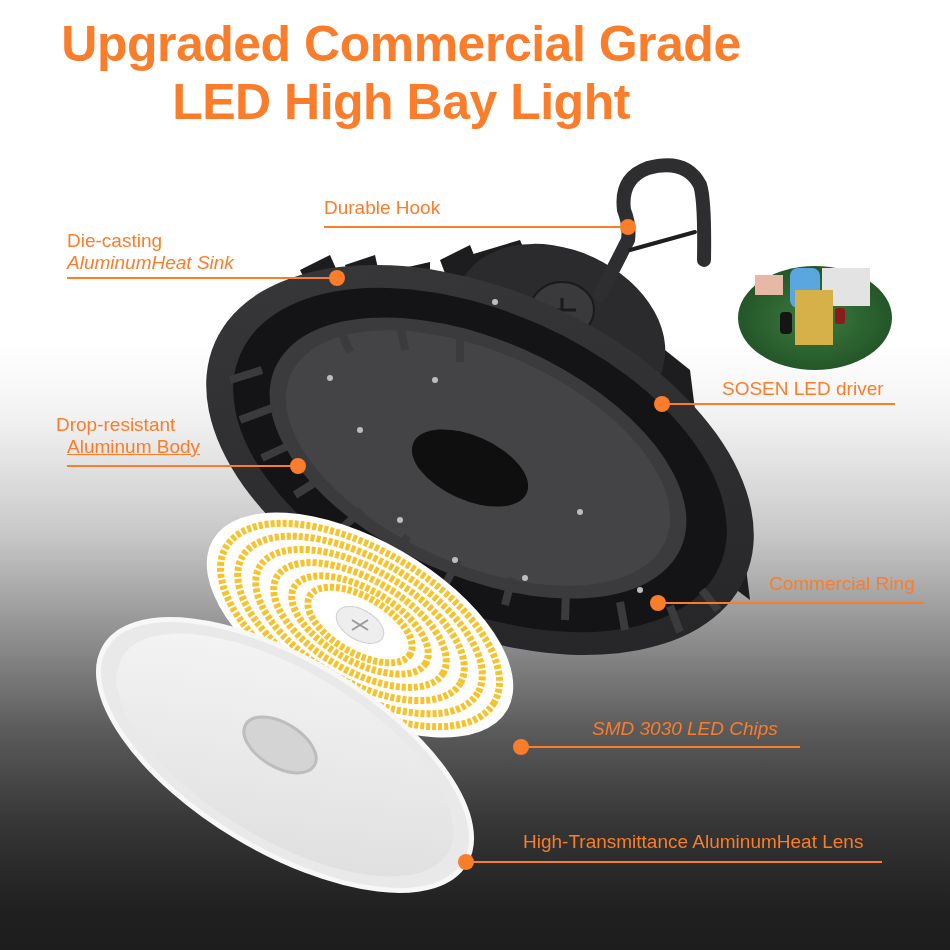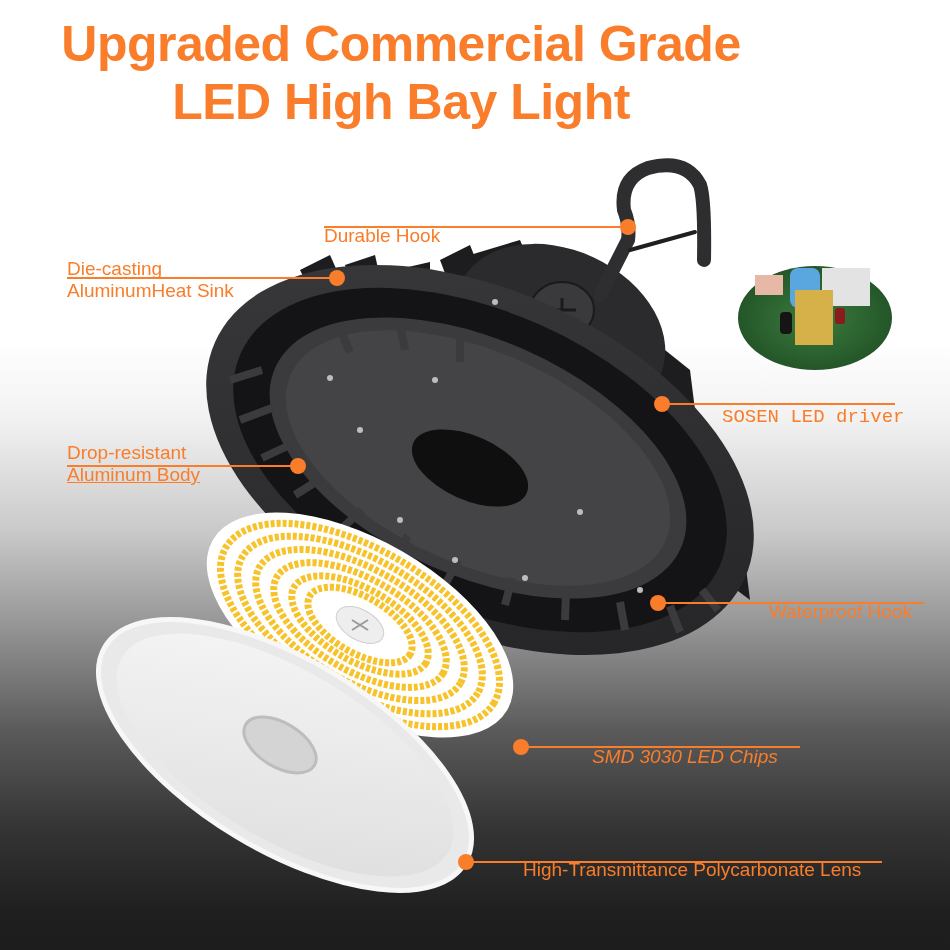--- a/index.html
+++ b/index.html
@@ -9,21 +9,21 @@
     background: linear-gradient(to bottom, #ffffff 0%, #ffffff 36%, #f2f2f2 44%, #c9c9c9 56%, #8f8f8f 67%, #5a5a5a 77%, #353535 87%, #1f1f1f 96%, #1d1d1d 100%);
   }
   .title {
     position: absolute; left: 0; width: 802px; text-align: center;
     color: #f97d2a; font-weight: bold; font-size: 50px; line-height: 56px;
     letter-spacing: -0.5px;
   }
   .title.l1 { top: 16px; }
   .title.l2 { top: 74px; }
   .label {
-    position: absolute; color: #f97d2a; font-size: 19px; line-height: 22px; white-space: nowrap; margin-top: 28px;
+    position: absolute; color: #f97d2a; font-size: 19px; line-height: 22px; white-space: nowrap;
   }
   .rule { position: absolute; height: 2px; background: #f97d2a; }
   .dot { position: absolute; width: 16px; height: 16px; border-radius: 50%; background: #f97d2a; }
   svg.scene { position: absolute; left: 0; top: 0; }
 </style>
 </head>
 <body>
 
 <div class="title l1">Upgraded Commercial Grade</div>
 <div class="title l2">LED High Bay Light</div>
@@ -140,47 +140,47 @@
 </svg>
 
 <div>
   <div class="label" style="left:324px; top:197px;">Durable Hook</div>
   <div class="rule" style="left:324px; top:226px; width:304px;"></div>
   <div class="dot" style="left:620px; top:219px;"></div>
 </div>
 
 <div>
   <div class="label" style="left:67px; top:230px;">Die-casting</div>
-  <div class="label" style="left:67px; top:252px;">AluminumHeat Sink</div>
+  <div class="label" style="left:67px; top:252px;font-style:italic;">AluminumHeat Sink</div>
   <div class="rule" style="left:67px; top:277px; width:268px;"></div>
   <div class="dot" style="left:329px; top:270px;"></div>
 </div>
 
 <div>
-  <div class="label" style="left:67px; top:414px;">Drop-resistant</div>
+  <div class="label" style="left:56px; top:414px;">Drop-resistant</div>
   <div class="label" style="left:67px; top:436px;text-decoration:underline;">Aluminum Body</div>
   <div class="rule" style="left:67px; top:465px; width:232px;"></div>
   <div class="dot" style="left:290px; top:458px;"></div>
 </div>
 
 <div>
-  <div class="label" style="left:722px; top:378px;font-family:Liberation Mono, monospace;">SOSEN LED driver</div>
+  <div class="label" style="left:722px; top:378px;">SOSEN LED driver</div>
   <div class="rule" style="left:668px; top:403px; width:227px;"></div>
   <div class="dot" style="left:654px; top:396px;"></div>
 </div>
 
 <div>
-  <div class="label" style="left:769px; top:573px;">Waterproof Hook</div>
+  <div class="label" style="left:769px; top:573px;">Commercial Ring</div>
   <div class="rule" style="left:662px; top:602px; width:262px;"></div>
   <div class="dot" style="left:650px; top:595px;"></div>
 </div>
 
 <div>
   <div class="label" style="left:592px; top:718px;font-style:italic;">SMD 3030 LED Chips</div>
   <div class="rule" style="left:527px; top:746px; width:273px;"></div>
   <div class="dot" style="left:513px; top:739px;"></div>
 </div>
 
 <div>
-  <div class="label" style="left:523px; top:831px;">High-Transmittance Polycarbonate Lens</div>
+  <div class="label" style="left:523px; top:831px;">High-Transmittance AluminumHeat Lens</div>
   <div class="rule" style="left:470px; top:861px; width:412px;"></div>
   <div class="dot" style="left:458px; top:854px;"></div>
 </div>
 
 </body></html>

